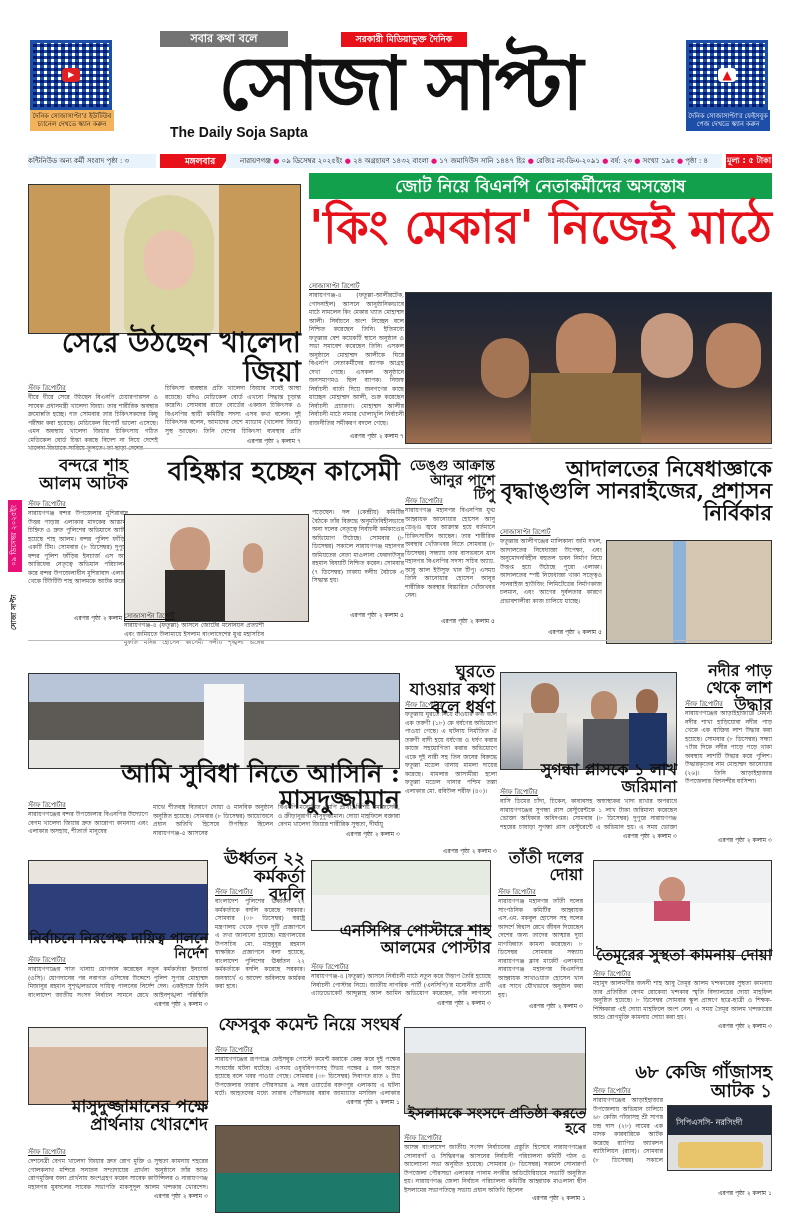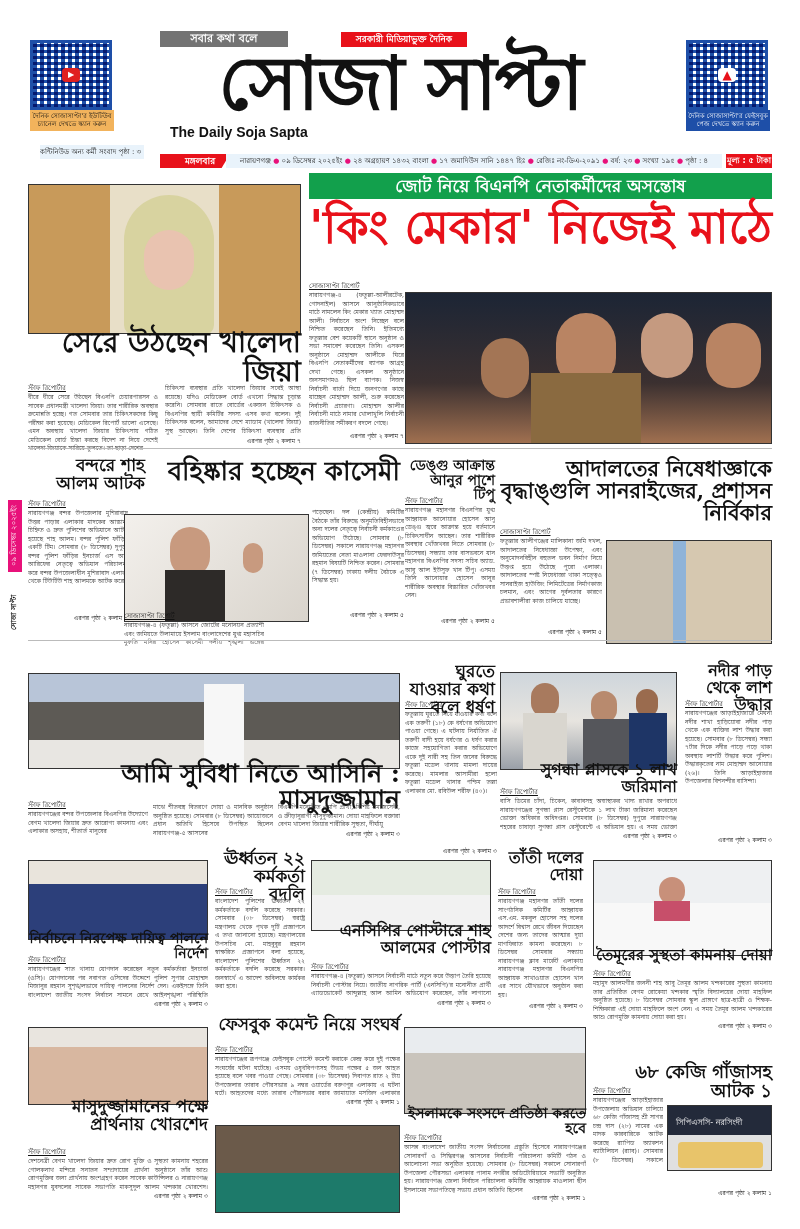--- a/index.html
+++ b/index.html
@@ -46,21 +46,21 @@
 <div class="abs masthead" style="left:165px;top:40px;width:470px;text-align:center;">সোজা সাপ্টা</div>
 <div class="abs subtitle" style="left:170px;top:124px;">The Daily Soja Sapta</div>
 
 <div class="abs" style="left:686px;top:40px;width:84px;">
   <div class="qr" style="position:relative;">
     <div class="qr-center" style="background:#fff;color:#e8111a;font-size:12px;">▲</div>
   </div>
   <div class="qr-caption" style="background:#1e4fa8;color:#fff;">দৈনিক সোজাসাপ্টা'র ফেইসবুক পেজ দেখতে স্ক্যান করুন</div>
 </div>
 
-<div class="abs infobar" style="left:28px;top:145px;width:104px;margin-left:12px;">কন্টিনিউড অন্য কর্মী সংবাদ পৃষ্ঠা : ৩</div>
+<div class="abs infobar" style="left:28px;top:154px;width:128px;">কন্টিনিউড অন্য কর্মী সংবাদ পৃষ্ঠা : ৩</div>
 <div class="abs day" style="left:160px;top:154px;width:70px;clip-path:polygon(0 0,100% 0,88% 100%,0 100%);text-align:center;">মঙ্গলবার</div>
 <div class="abs infobar" style="left:226px;top:154px;width:496px;padding-left:14px;">
   <span>নারায়ণগঞ্জ</span> <span class="dot">●</span>
   <span>০৯ ডিসেম্বর ২০২৫ইং</span> <span class="dot">●</span>
   <span>২৪ অগ্রহায়ণ ১৪৩২ বাংলা</span> <span class="dot">●</span>
   <span>১৭ জমাদিউস সানি ১৪৪৭ হিঃ</span> <span class="dot">●</span>
   <span>রেজিঃ নং-ডিএ-২০৯১</span> <span class="dot">●</span>
   <span>বর্ষ: ২৩</span> <span class="dot">●</span>
   <span>সংখ্যা ১৯৫</span> <span class="dot">●</span>
   <span>পৃষ্ঠা : ৪</span>
@@ -94,21 +94,21 @@
 <div class="abs photo" style="left:405px;top:280px;width:367px;height:152px;background:linear-gradient(180deg,#1c2535,#3b3030 60%,#a07050);">
   <div style="position:absolute;left:150px;top:20px;width:60px;height:75px;border-radius:30px;background:#b98463;"></div>
   <div style="position:absolute;left:125px;top:80px;width:110px;height:80px;background:#8a6a40;"></div>
   <div style="position:absolute;left:235px;top:20px;width:52px;height:65px;border-radius:26px;background:#c59a80;"></div>
   <div style="position:absolute;left:300px;top:30px;width:55px;height:65px;border-radius:26px;background:#b98463;"></div>
   <div style="position:absolute;left:75px;top:45px;width:48px;height:60px;border-radius:24px;background:#a37555;"></div>
 </div>
 
 <div class="abs rule" style="left:28px;top:448px;width:744px;height:1px;"></div>
 
-<div class="abs hl" style="left:45px;top:457px;width:100px;font-size:17px;">বন্দরে শাহ আলম আটক</div>
+<div class="abs hl" style="left:28px;top:457px;width:100px;font-size:17px;">বন্দরে শাহ আলম আটক</div>
 <div class="abs" style="left:28px;top:500px;width:100px;">
   <div class="byline">স্টাফ রিপোর্টার</div>
   <div class="body" style="height:104px;">নারায়ণগঞ্জ বন্দর উপজেলার মুশিরাবাদ উত্তর পাড়ার এলাকার মাদকের আস্তানা চিহ্নিত ও দ্রুত পুলিশের অভিযানে আটক হয়েছে শাহ আলম। বন্দর পুলিশ ফাঁড়ির একটি টিম। সোমবার (৮ ডিসেম্বর) দুপুরে বন্দর পুলিশ ফাঁড়ির ইনচার্জ এস আই আরিফের নেতৃত্বে অভিযান পরিচালনা করে বন্দর উপজেলাধীন মুশিরাবাদ এলাকা থেকে টিউটিউ শাহ আলমকে আটক করে।</div>
   <div class="jump">এরপর পৃষ্ঠা ২ কলাম ৭</div>
 </div>
 
 <div class="abs hl" style="left:124px;top:458px;width:276px;font-size:26px;">বহিষ্কার হচ্ছেন কাসেমী</div>
 <div class="abs photo" style="left:124px;top:502px;width:185px;height:108px;background:linear-gradient(135deg,#f3f0ec,#d9d4cc);">
   <div style="position:absolute;left:45px;top:12px;width:40px;height:50px;border-radius:20px;background:#c89a7f;"></div>
   <div style="position:absolute;left:40px;top:55px;width:60px;height:55px;background:#2d2a28;"></div>

